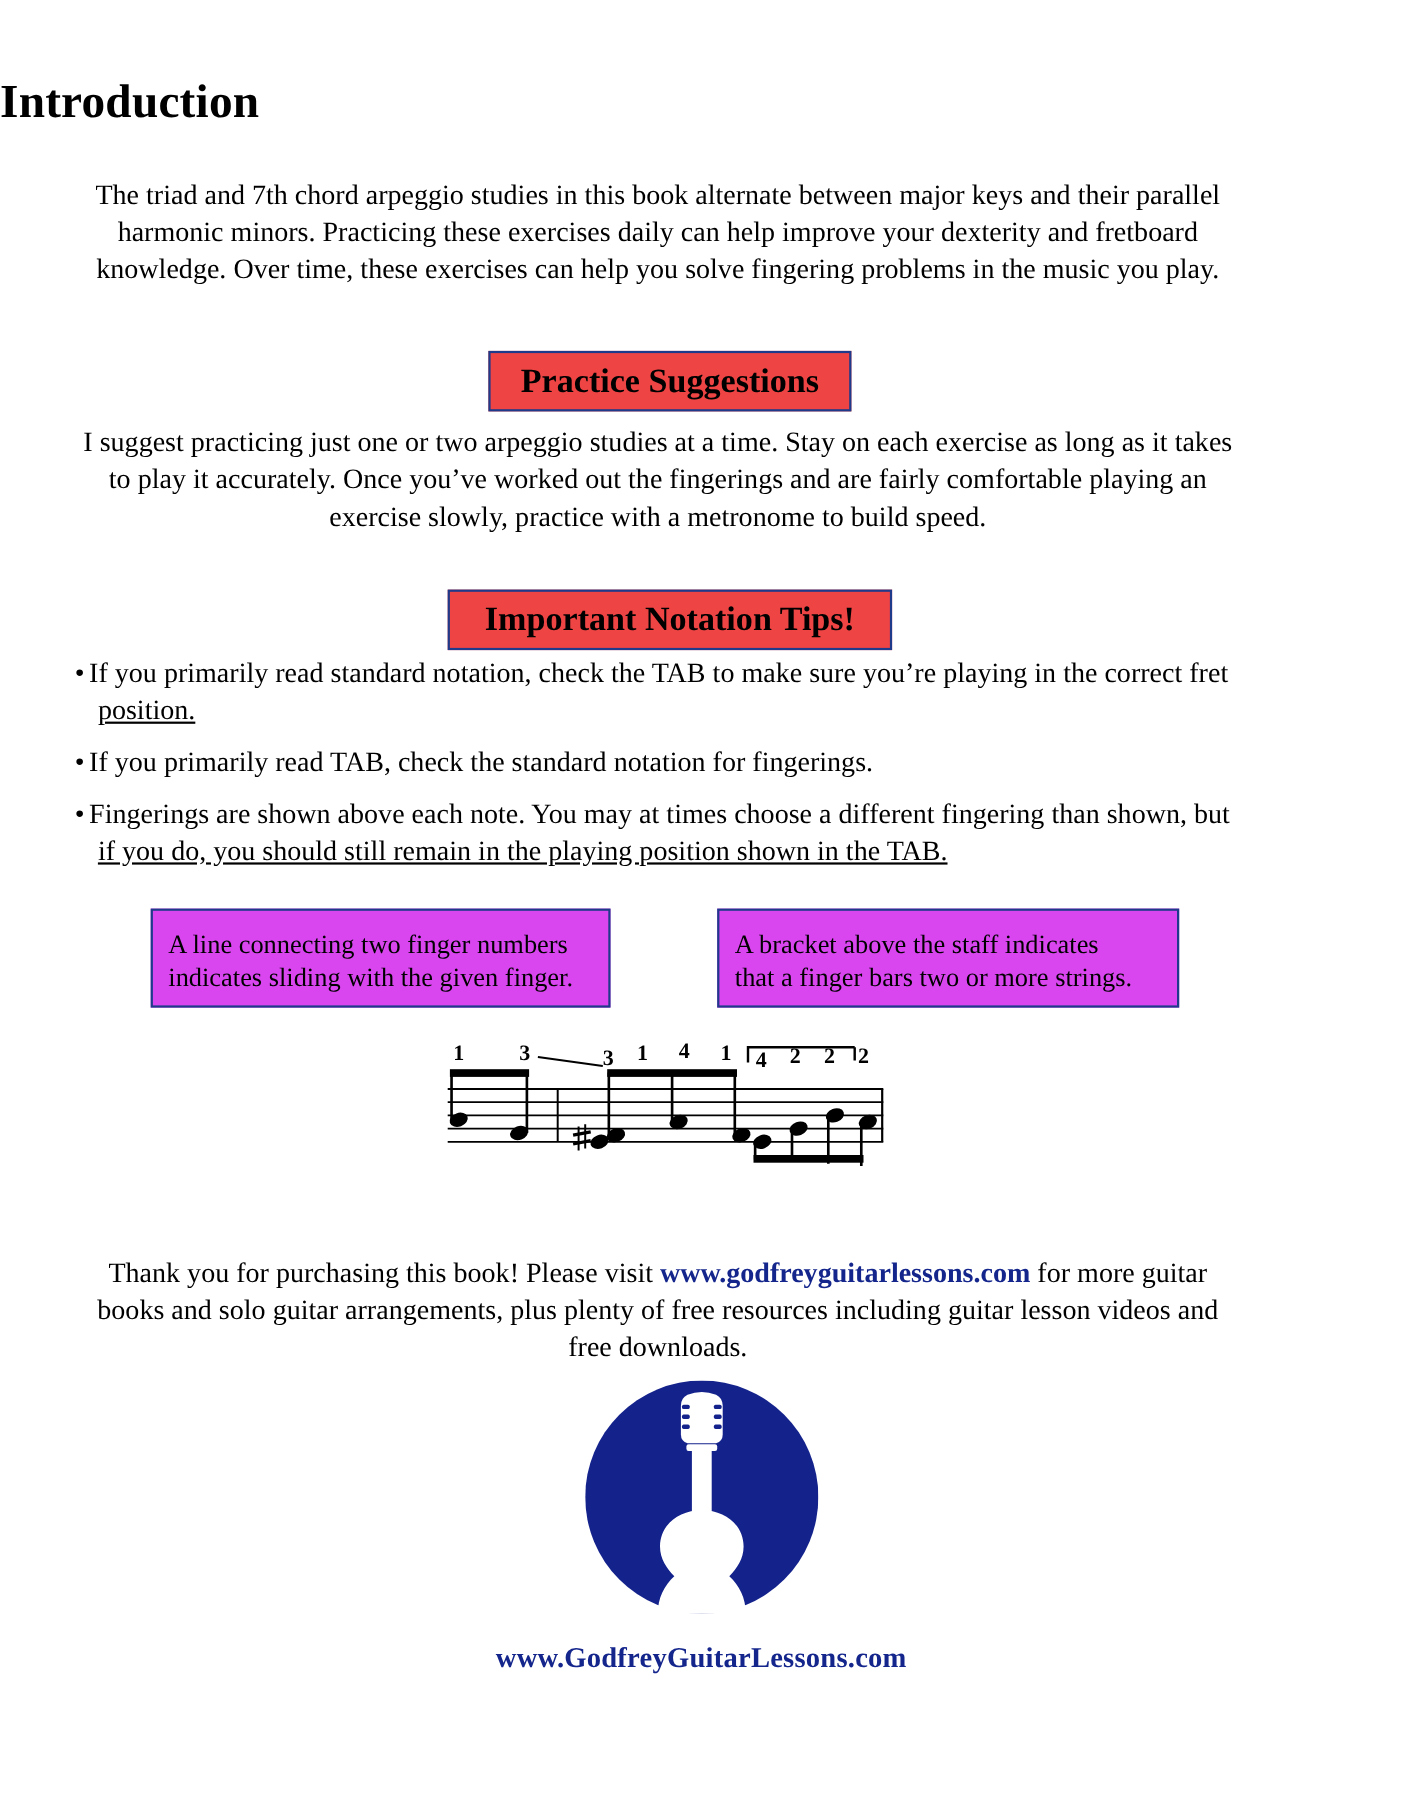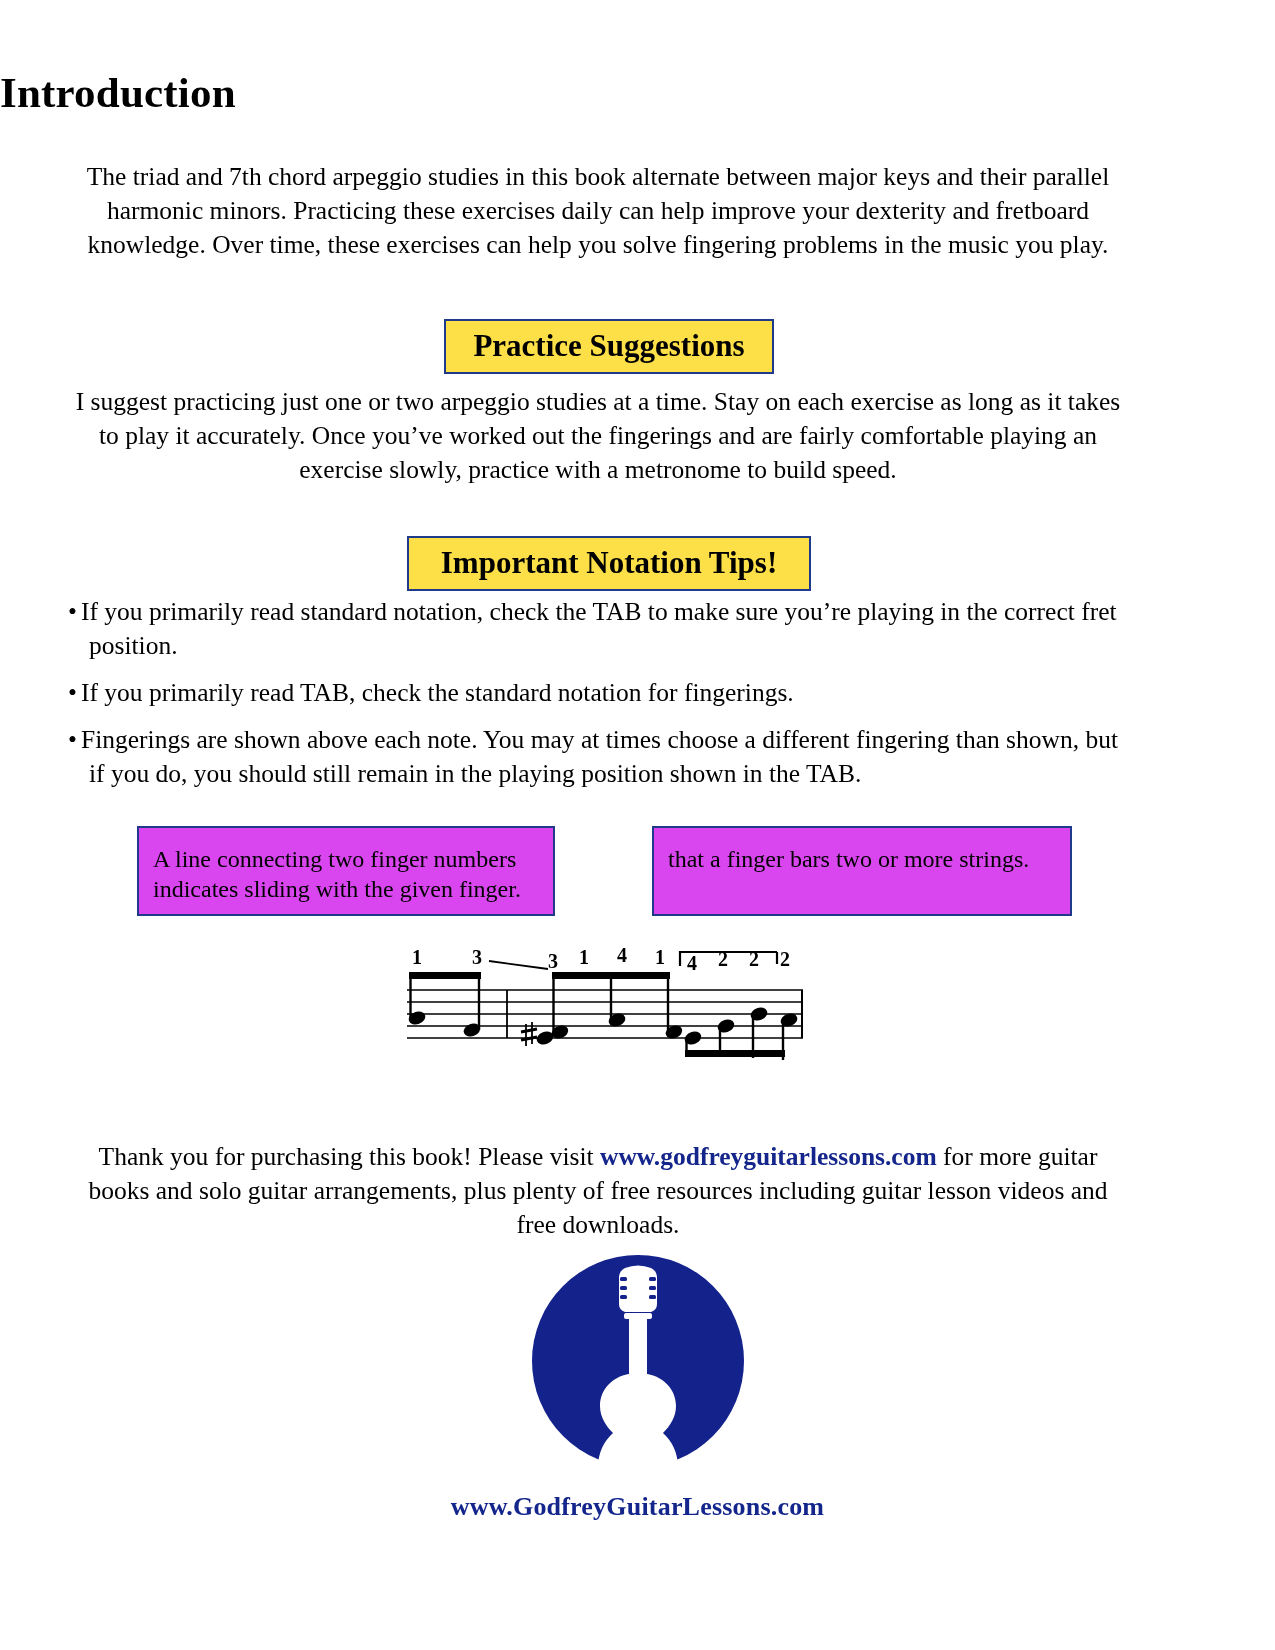--- a/index.html
+++ b/index.html
@@ -45,21 +45,21 @@
     text-align: center;
   }
   .para-intro { top: 160px; }
   .para-practice { top: 385px; }
   .para-thanks { top: 1140px; }
 
   
   .heading-box {
     position: absolute;
     border: 2.5px solid #1f3a8a;
-    background: #fde047;
+    background: #ef4444;
     font-size: 31px;
     font-weight: bold;
     text-align: center;
     line-height: 1;
     padding: 9px 16px 11px 16px;
     box-sizing: border-box;
     color: #000000;
   }
   .heading-practice {
     top: 319px;
@@ -87,20 +87,21 @@
     margin-bottom: 13px;
   }
   .bullet .dot {
     position: absolute;
     left: 0;
     top: 0;
   }
   .bullet .cont {
     display: block;
     padding-left: 8px;
+    text-decoration: underline;
   }
 
   
   .callout {
     position: absolute;
     border: 2.5px solid #1f3a8a;
     background: #d946ef;
     box-sizing: border-box;
     font-size: 24px;
     line-height: 30px;
@@ -192,20 +193,21 @@
     </div>
 
   </div>
 
   <div class="callout callout-left">
     <span class="ln">A line connecting two finger numbers</span>
     <span class="ln">indicates sliding with the given finger.</span>
   </div>
 
   <div class="callout callout-right">
+    <span class="ln">A bracket above the staff indicates</span>
     <span class="ln">that a finger bars two or more strings.</span>
   </div>
 
   <div class="music">
     <svg width="440" height="140" viewBox="0 0 440 140">
 
       <g stroke="#000" stroke-width="1.6">
         <line x1="22" y1="48" x2="418" y2="48"></line>
         <line x1="22" y1="60" x2="418" y2="60"></line>
         <line x1="22" y1="72" x2="418" y2="72"></line>

